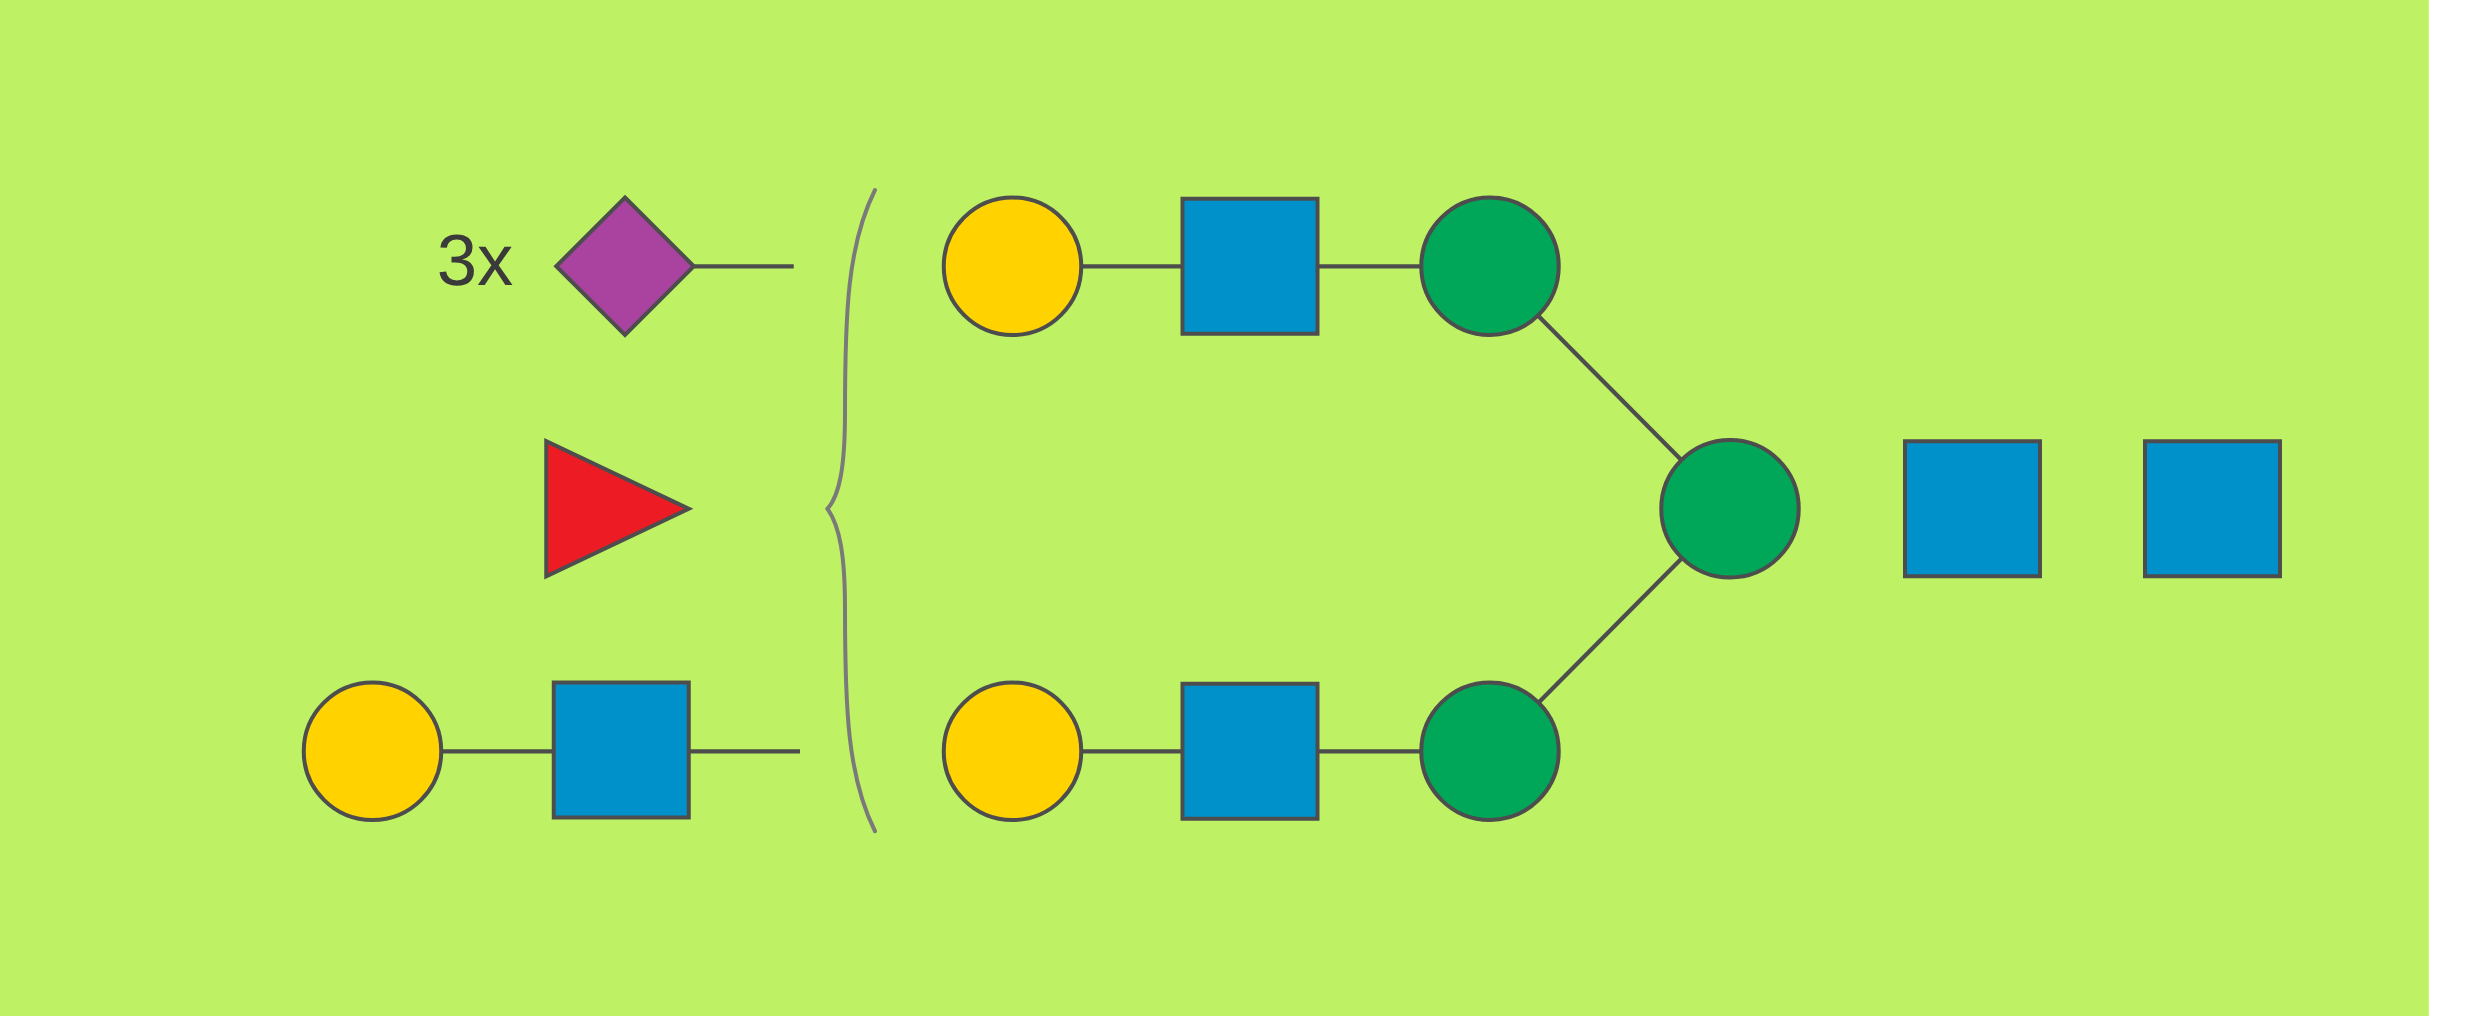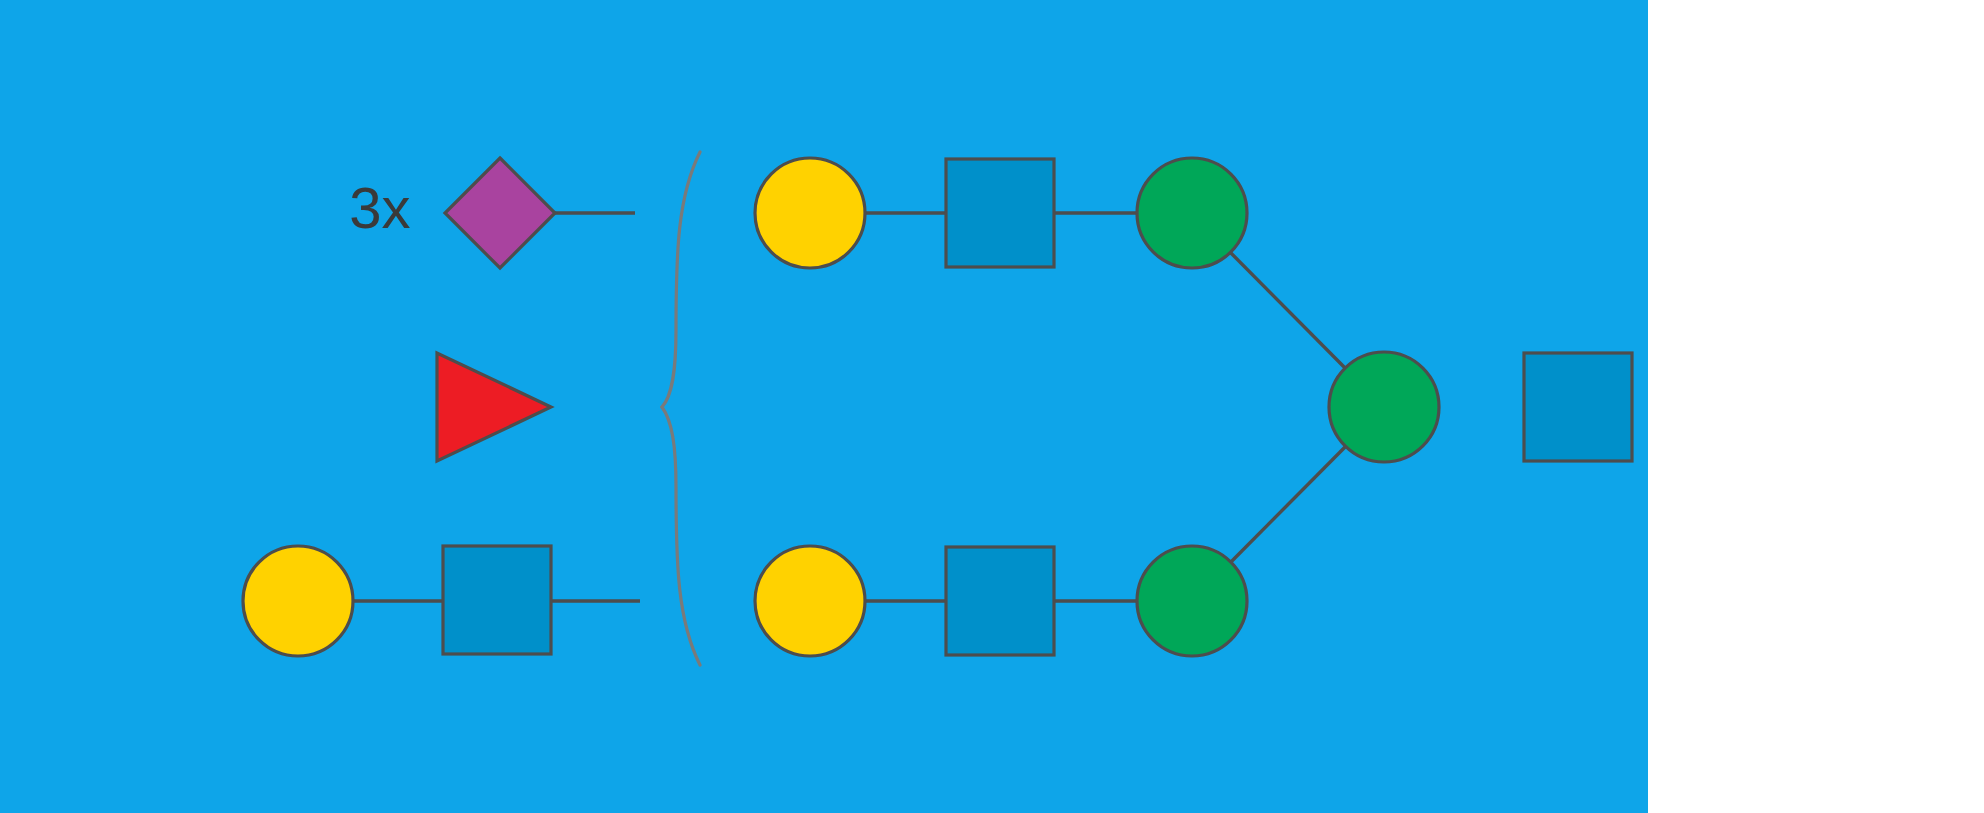--- a/index.html
+++ b/index.html
@@ -6,23 +6,23 @@
   html, body {
     margin: 0;
     padding: 0;
     background: #ffffff;
   }
   body {
     font-family: "Liberation Sans", sans-serif;
   }
   #glycan-canvas {
     position: relative;
-    width: 1648px;
+    width: 1943px;
     height: 813px;
-    background: #0ea5e9;
+    background: #bef264;
     overflow: hidden;
   }
   #glycan-svg {
     position: absolute;
     left: 0;
     top: 0;
     width: 1984px;
     height: 813px;
     display: block;
   }

